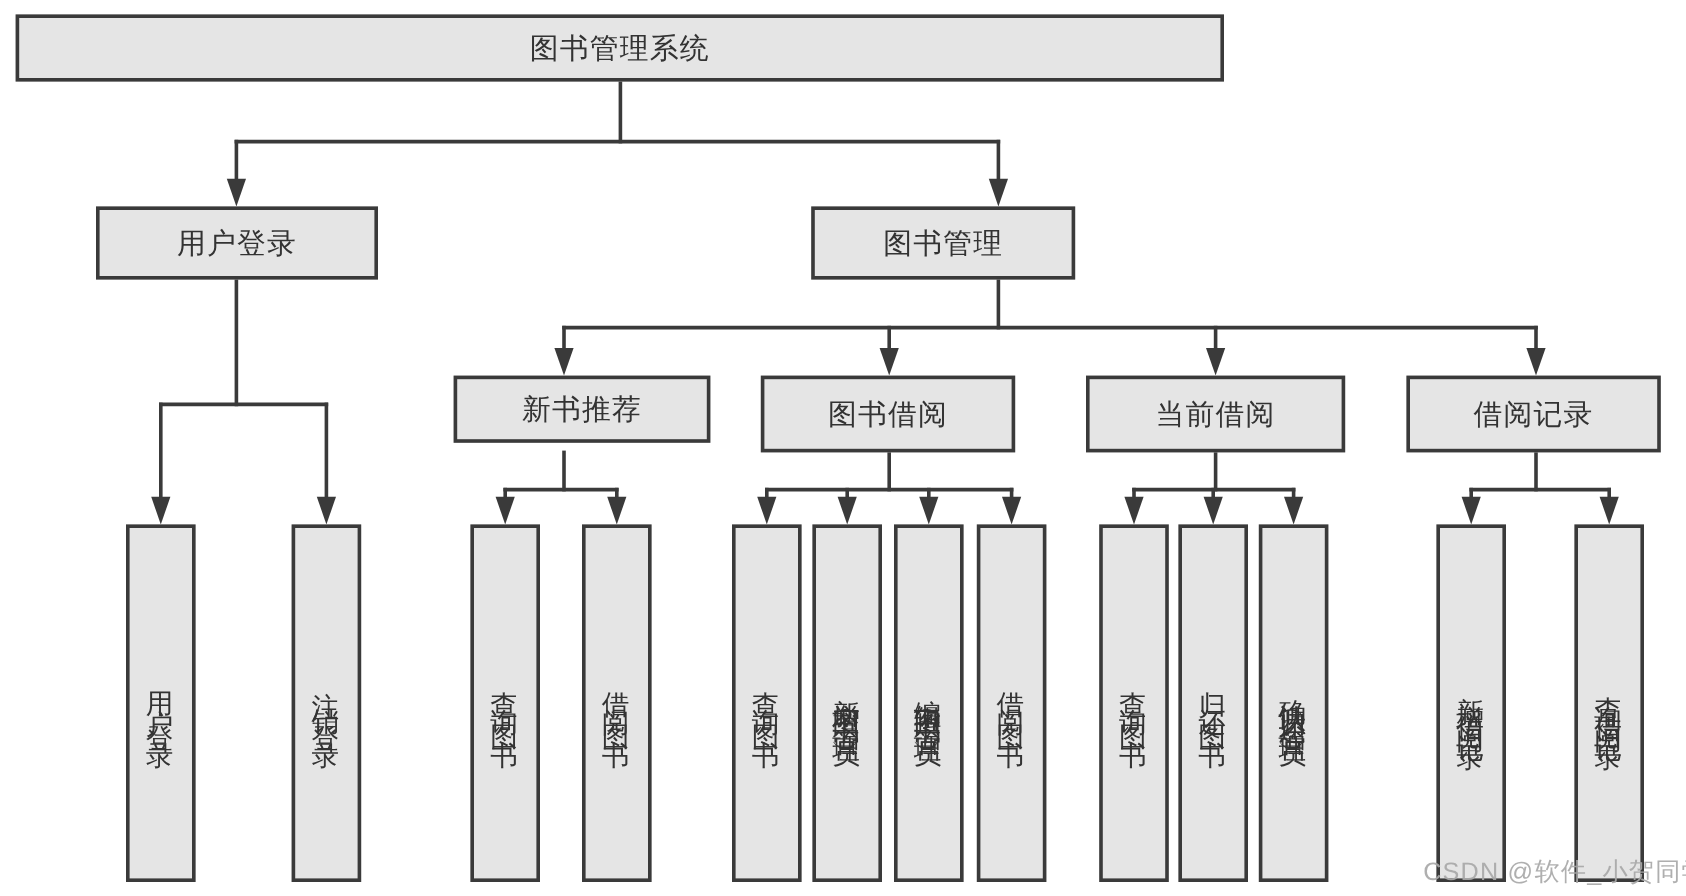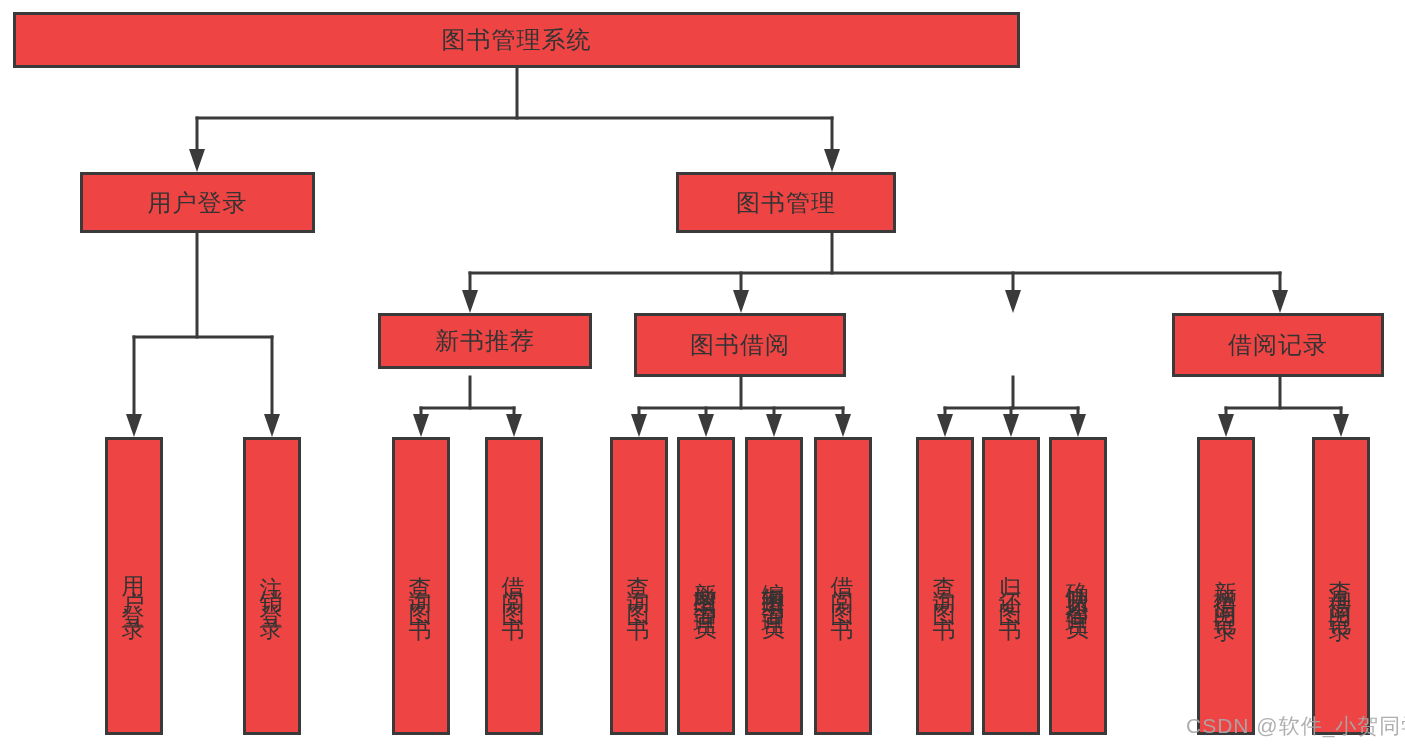--- a/index.html
+++ b/index.html
@@ -13,21 +13,21 @@
   }
   .connectors {
     position: absolute;
     left: 0; top: 0;
     width: 1405px; height: 747px;
     z-index: 1;
   }
   .node {
     position: absolute;
     box-sizing: border-box;
-    background: #ef4444;
+    background: #e5e5e5;
     border: 3px solid #3a3a3a;
     color: #333333;
     display: flex;
     align-items: center;
     justify-content: center;
     z-index: 2;
   }
   .h-node { font-size: 24px; letter-spacing: 1px; }
   .v-node {
     writing-mode: vertical-rl;
@@ -122,20 +122,21 @@
     </g>
   </svg>
 
   <div class="node h-node" style="left:13px; top:12px; width:1007px; height:56px">图书管理系统</div>
 
   <div class="node h-node" style="left:80px; top:172px; width:235px; height:61px">用户登录</div>
   <div class="node h-node" style="left:676px; top:172px; width:220px; height:61px">图书管理</div>
 
   <div class="node h-node" style="left:378px; top:313px; width:214px; height:56px">新书推荐</div>
   <div class="node h-node" style="left:634px; top:313px; width:212px; height:64px">图书借阅</div>
+  <div class="node h-node" style="left:905px; top:313px; width:216px; height:64px">当前借阅</div>
   <div class="node h-node" style="left:1172px; top:313px; width:212px; height:64px">借阅记录</div>
 
   <div class="node v-node ls-4" style="left:105px; top:437px; width:58px; height:298px">用户登录</div>
   <div class="node v-node ls-4" style="left:243px; top:437px; width:58px; height:298px">注销登录</div>
 
   <div class="node v-node ls-4" style="left:392px; top:437px; width:58px; height:298px">查询图书</div>
   <div class="node v-node ls-4" style="left:485px; top:437px; width:58px; height:298px">借阅图书</div>
 
   <div class="node v-node ls-4" style="left:610px; top:437px; width:58px; height:298px">查询图书</div>
   <div class="node v-node ls-9" style="left:677px; top:437px; width:58px; height:298px">新增图书（管理员）</div>

